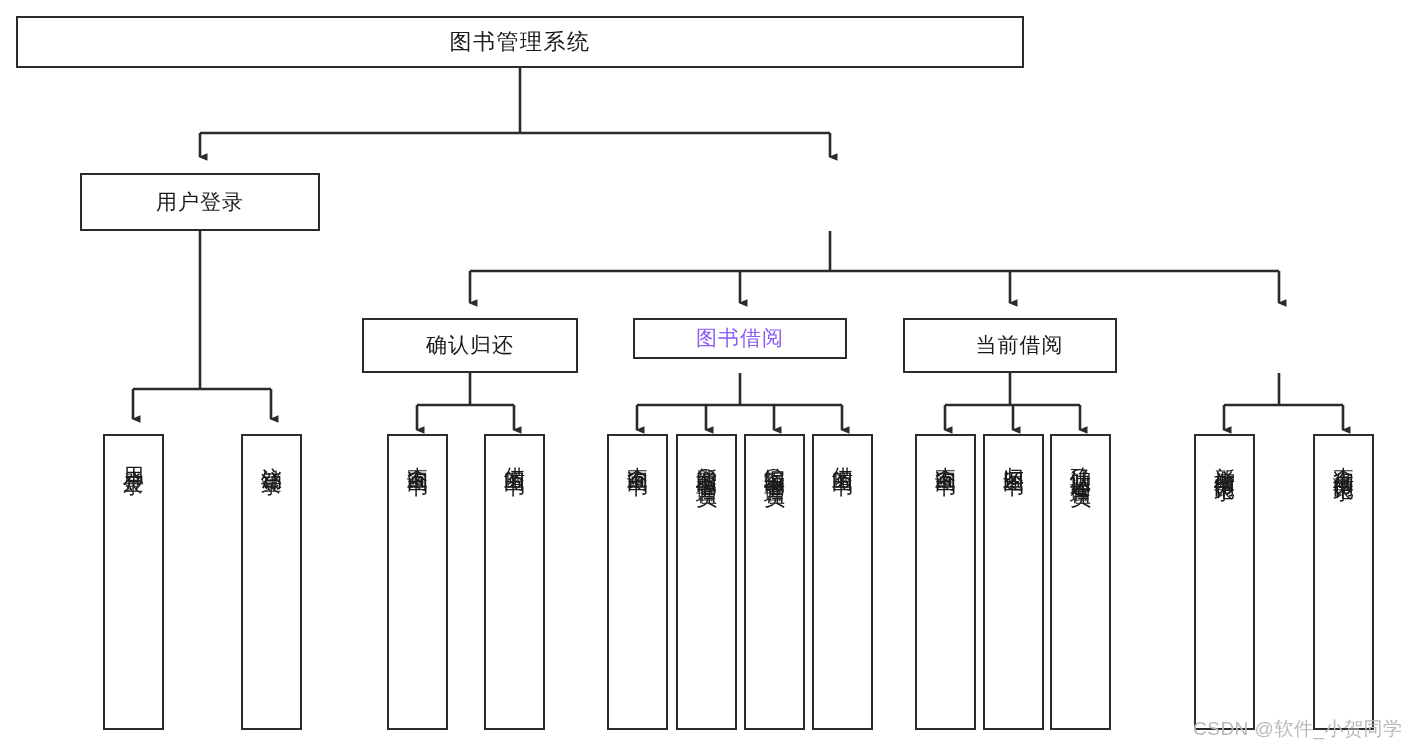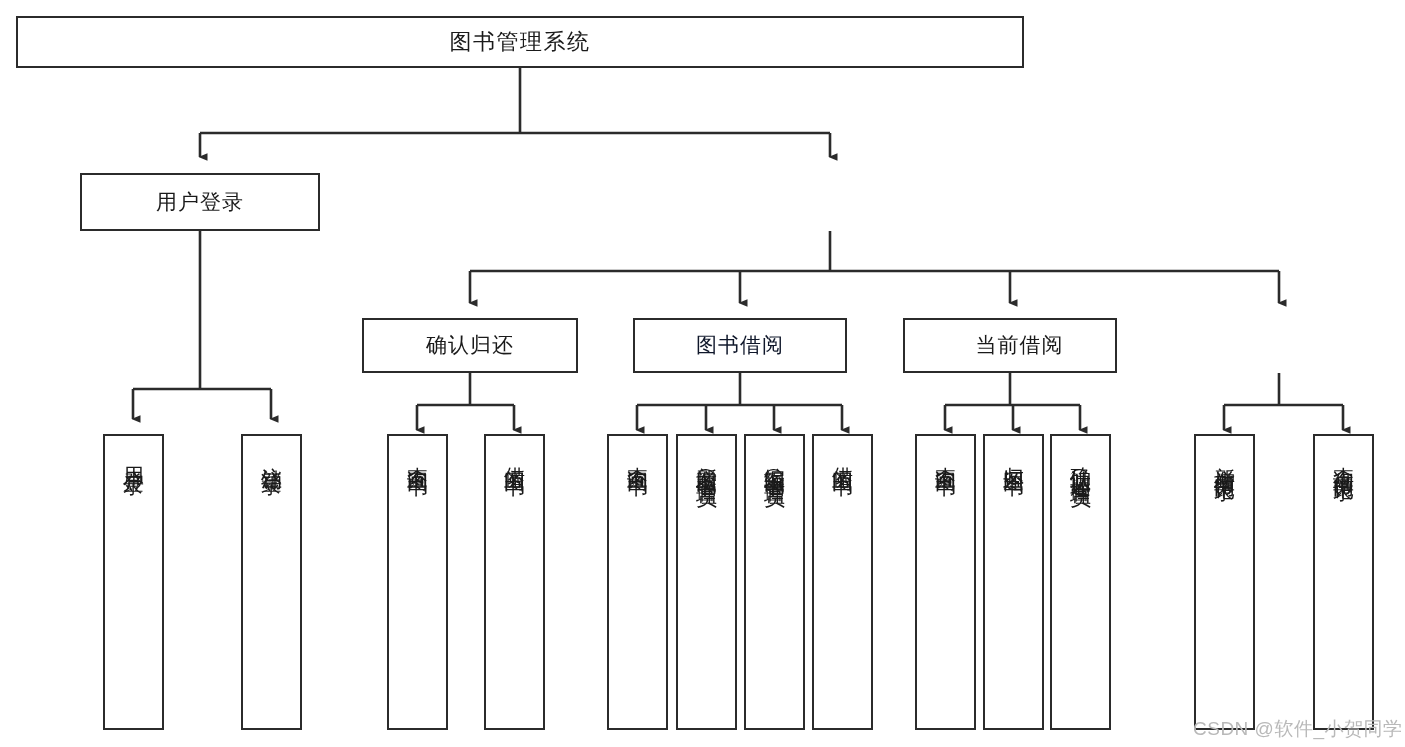--- a/index.html
+++ b/index.html
@@ -133,21 +133,21 @@
     <span class="label">图书管理系统</span>
   </div>
 
   <div class="node horiz" style="left: 80px; top: 173px; width: 240px; height: 58px; border-color: rgb(43, 43, 43); background: rgb(255, 255, 255); color: rgb(26, 26, 26);">
     <span class="label">用户登录</span>
   </div>
 
   <div class="node horiz" style="left: 362px; top: 318px; width: 216px; height: 55px; border-color: rgb(43, 43, 43); background: rgb(255, 255, 255); color: rgb(26, 26, 26);">
     <span class="label">确认归还</span>
   </div>
-  <div class="node horiz" style="left: 633px; top: 318px; width: 214px; height: 55px; border-color: rgb(43, 43, 43); background: rgb(255, 255, 255); color: #0f172a;">
+  <div class="node horiz" style="left: 633px; top: 318px; width: 214px; height: 41px; border-color: rgb(43, 43, 43); background: rgb(255, 255, 255); color: #8b5cf6;">
     <span class="label">图书借阅</span>
   </div>
   <div class="node horiz" style="left: 903px; top: 318px; width: 214px; height: 55px; border-color: rgb(43, 43, 43); background: rgb(255, 255, 255); color: rgb(26, 26, 26); padding-left: 19px;">
     <span class="label">当前借阅</span>
   </div>
 
   <div class="node vert" style="left: 103px; top: 434px; width: 61px; height: 296px; border-color: rgb(43, 43, 43); background: rgb(255, 255, 255); color: rgb(26, 26, 26);">
     <span class="label">用户登录</span>
   </div>
   <div class="node vert" style="left: 241px; top: 434px; width: 61px; height: 296px; border-color: rgb(43, 43, 43); background: rgb(255, 255, 255); color: rgb(26, 26, 26);">

